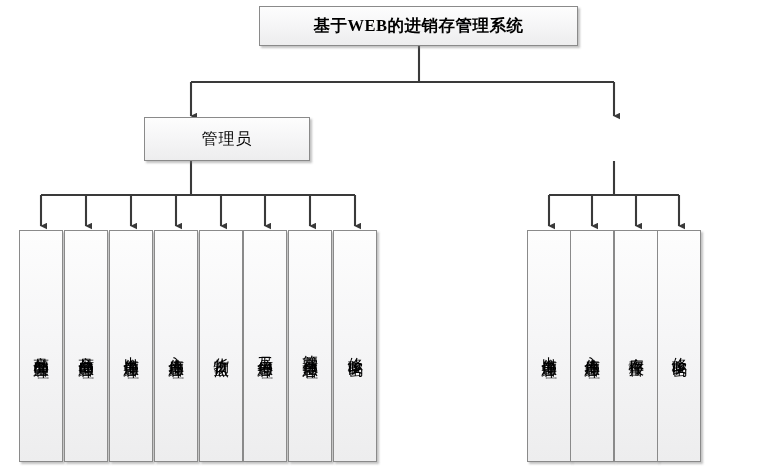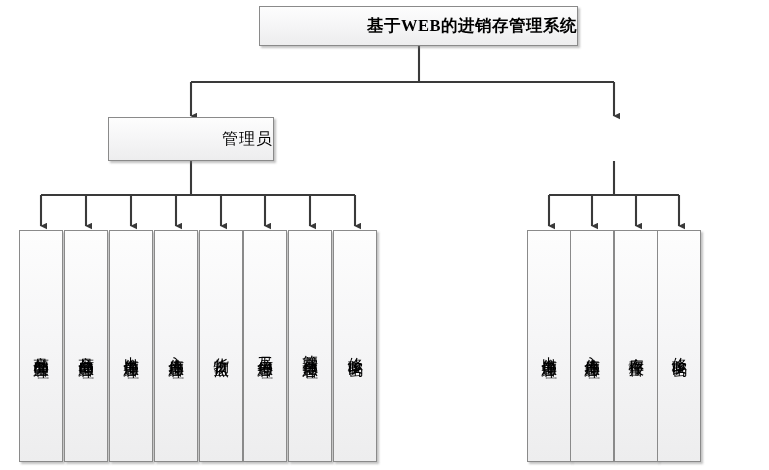--- a/index.html
+++ b/index.html
@@ -22,34 +22,35 @@
     height: 470px;
   }
   .node {
     position: absolute;
     box-sizing: border-box;
     border: 1.6px solid #8a8a8a;
     background: linear-gradient(to bottom, #fdfdfd 0%, #f6f6f7 45%, #ededee 100%);
     box-shadow: 2px 2px 2px rgba(120,120,120,0.45);
     display: flex;
     align-items: center;
-    justify-content: flex-end;
+    justify-content: center;
     color: #000000;
   }
   .node-title {
     font-size: 16.5px;
     font-weight: bold;
     letter-spacing: 0.5px;
     white-space: nowrap;
   }
   .node-branch {
     font-size: 16px;
     font-weight: normal;
     letter-spacing: 1px;
     white-space: nowrap;
+    margin-left: 36px;
   }
   .node-leaf {
     align-items: center;
     justify-content: center;
     padding-top: 4px;
   }
   .leaf-text {
     writing-mode: vertical-rl;
     text-orientation: upright;
     font-size: 15.5px;

